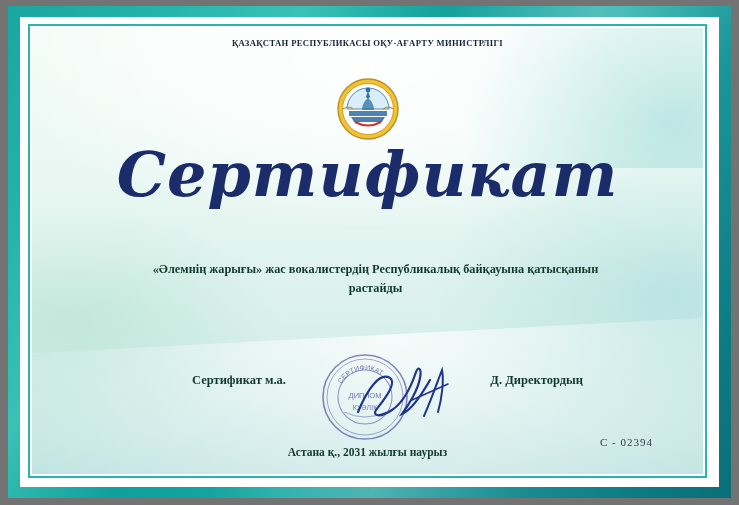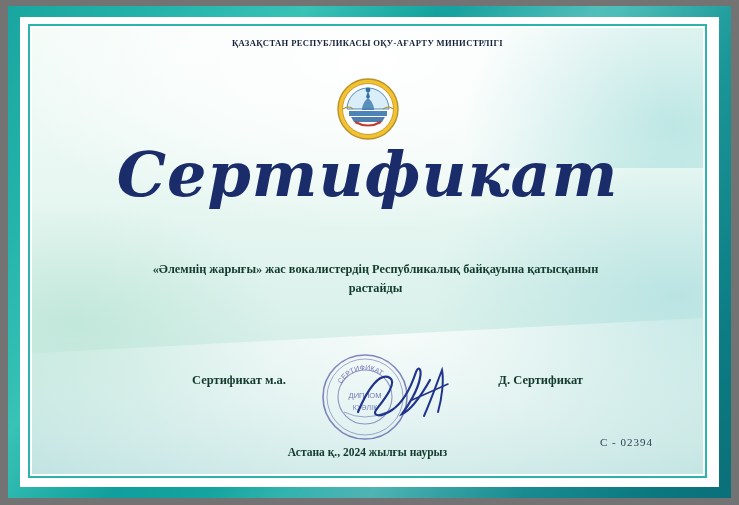--- a/index.html
+++ b/index.html
@@ -258,21 +258,21 @@
         <path d="M46 31 q6 -4 10 0" fill="none" stroke="#b8912a" stroke-width="1.2"></path>
       </svg>
     </div>
 
     <div class="title">Сертификат</div>
 
 
     <div class="description">«Әлемнің жарығы» жас вокалистердің Республикалық байқауына қатысқанын растайды</div>
 
     <div class="signer-role">Сертификат м.а.</div>
-    <div class="signer-name">Д. Сертификат</div>
+    <div class="signer-name">Д. Директордың</div>
 
     <div class="stamp">
       <svg viewBox="0 0 94 94" width="94" height="94" aria-hidden="true">
         <circle cx="47" cy="47" r="42" fill="none" stroke="#5b5fa8" stroke-width="1.6" opacity="0.75"></circle>
         <circle cx="47" cy="47" r="38" fill="none" stroke="#5b5fa8" stroke-width="0.9" opacity="0.6"></circle>
         <circle cx="47" cy="47" r="27" fill="none" stroke="#5b5fa8" stroke-width="1.1" opacity="0.65"></circle>
         <path id="stamparc" d="M 20 47 a 27 27 0 0 1 54 0" fill="none"></path>
         <text font-family="Liberation Sans, sans-serif" font-size="7" fill="#5b5fa8" opacity="0.85">
           <textPath href="#stamparc" startOffset="16%">СЕРТИФИКАТ</textPath>
         </text>
@@ -283,16 +283,16 @@
     </div>
 
     <div class="signature-mark">
       <svg viewBox="0 0 110 80" width="110" height="80" aria-hidden="true">
         <path d="M8 58 C 18 34, 30 18, 40 24 C 48 29, 32 48, 26 56 C 22 62, 30 64, 42 56 C 54 48, 62 30, 66 18 C 68 12, 72 14, 70 24 C 68 36, 58 52, 52 60 C 62 56, 72 40, 80 26" fill="none" stroke="#20348c" stroke-width="2.2" stroke-linecap="round"></path>
         <path d="M74 62 C 82 44, 88 26, 92 16 C 94 26, 92 44, 88 58" fill="none" stroke="#20348c" stroke-width="2" stroke-linecap="round"></path>
         <path d="M62 46 L 98 30" fill="none" stroke="#20348c" stroke-width="1.5" stroke-linecap="round"></path>
       </svg>
     </div>
 
-    <div class="place-date">Астана қ., 2024 жылғы наурыз</div>
+    <div class="place-date">Астана қ., 2031 жылғы наурыз</div>
     <div class="serial">С - 02394</div>
   </div>
 </div>
 
 </body></html>

